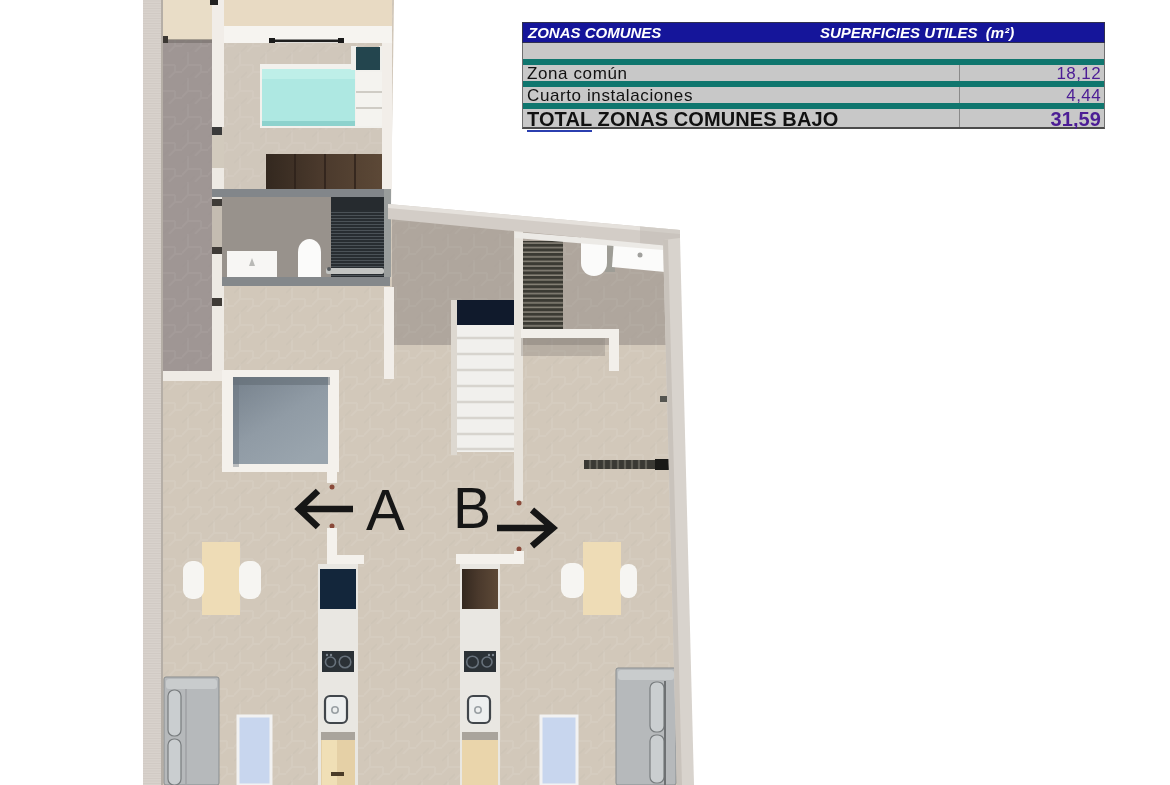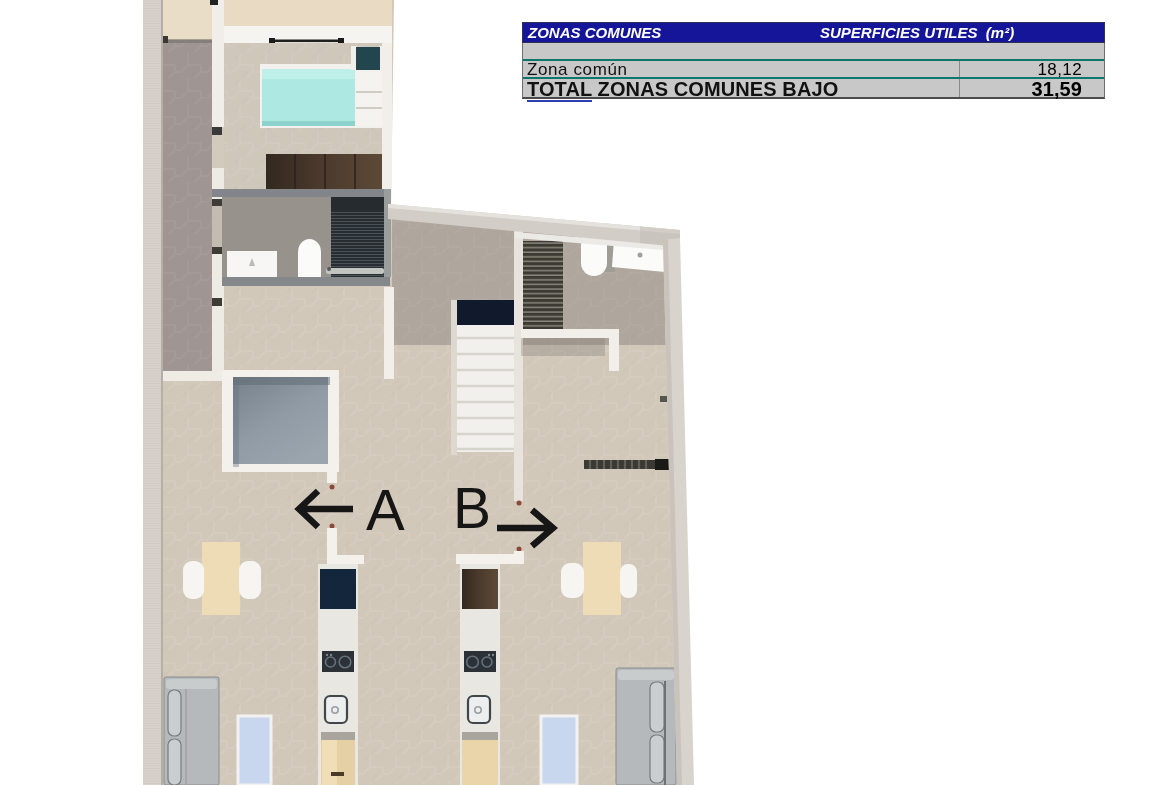--- a/index.html
+++ b/index.html
@@ -2,23 +2,23 @@
 <html><head>
 <meta charset="utf-8">
 <style>
 html,body{margin:0;padding:0;background:#ffffff;width:1170px;height:785px;overflow:hidden;}
 body{font-family:"Liberation Sans", sans-serif;position:relative;}
 .abs{position:absolute;}
 #tablewrap{position:absolute;left:522px;top:5px;width:583px;font-family:"Liberation Sans",sans-serif;filter:blur(0.3px);margin-top:17px;}
 .hdr{position:relative;height:19px;background:#15159a;border:1px solid #30304f;color:#fff;font-style:italic;font-weight:bold;font-size:15px;}
 .hdr span{position:absolute;top:1px;}
 .grid{border-left:1px solid #6f6f6f;border-right:1px solid #6f6f6f;border-bottom:2px solid #4b4b4b;}
-.row{position:relative;background:#c8c8c8;border-top:2px solid #0f766e;font-size:17px;color:#111;}
+.row{position:relative;background:#c8c8c8;border-top:6px solid #0f766e;font-size:17px;color:#111;}
 .row .lab{position:absolute;left:4px;top:-1px;white-space:nowrap;letter-spacing:0.6px;}
-.row .val{position:absolute;right:22px;top:-1px;color:#000000;letter-spacing:0.4px;}
+.row .val{position:absolute;right:3px;top:-1px;color:#4c1d95;letter-spacing:0.4px;}
 .vline{position:absolute;left:436px;top:0;bottom:0;width:1px;background:#8a8a8a;}
 </style>
 </head>
 <body>
 
 <svg class="abs" style="left:0;top:0;filter:blur(0.5px)" width="1170" height="785" viewBox="0 0 1170 785">
 <defs>
 <pattern id="hb" width="26" height="26" patternUnits="userSpaceOnUse">
 <path d="M0 19 L6 13 L6 0 M6 13 L19 13 M13 26 L19 20 L19 13 M19 20 L26 20" stroke="#ffffff" stroke-opacity="0.07" stroke-width="1.8" fill="none"></path>
 <path d="M0 7 L7 0 M7 26 L13 20" stroke="#6e6456" stroke-opacity="0.03" stroke-width="1.8" fill="none"></path>
@@ -399,20 +399,25 @@
 
 <div class="row" style="height:16px;border-top:none"></div>
 
 <div class="row" style="height:16px">
         <span class="lab">Zona común</span>
         <span class="val">18,12</span>
         <span class="vline"></span>
       </div>
 
 
+<div class="row" style="height:16px">
+        <span class="lab">Cuarto instalaciones</span>
+        <span class="val">4,44</span>
+        <span class="vline"></span>
+      </div>
 
 <div class="row" style="height:18px;font-weight:bold;font-size:20px">
         <span class="lab" style="letter-spacing:0.1px"><span style="border-bottom:2px solid #2b3fb0">TOTAL</span> ZONAS COMUNES BAJO</span>
         <span class="val" style="letter-spacing:0.1px">31,59</span>
         <span class="vline"></span>
       </div>
 </div>
 </div>
 
 </body></html>

